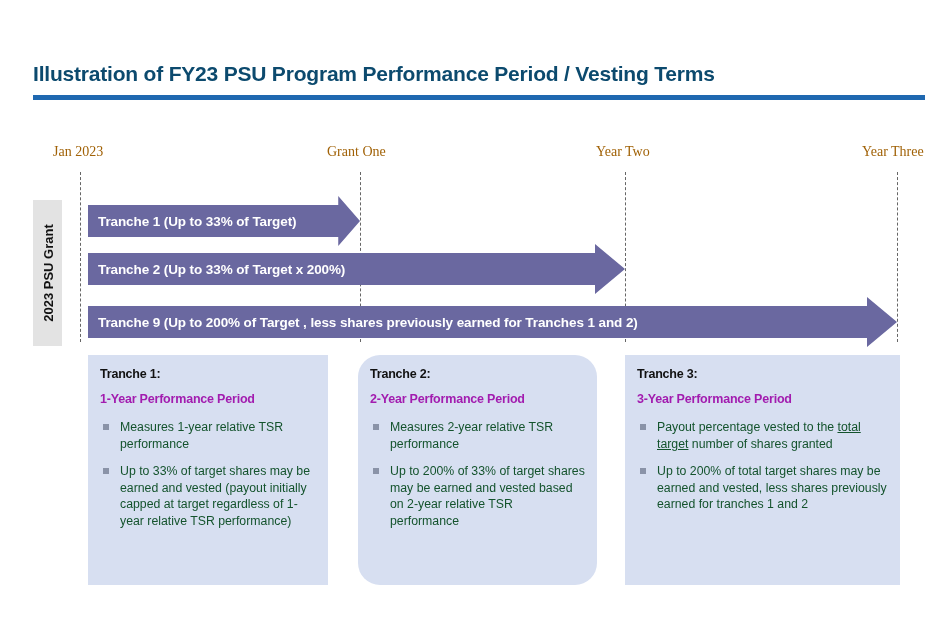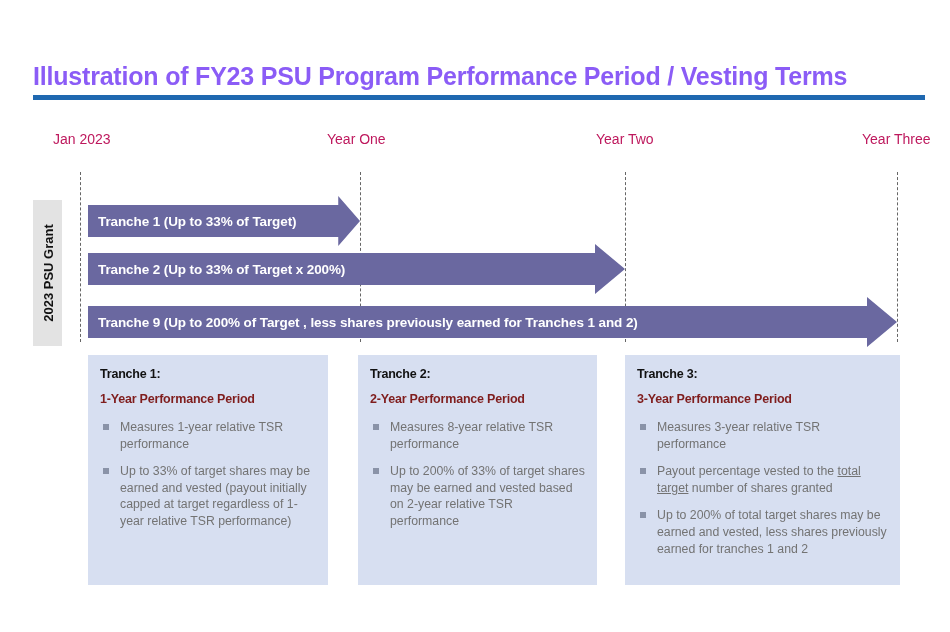--- a/index.html
+++ b/index.html
@@ -13,42 +13,43 @@
     position: relative;
     font-family: "Liberation Sans", sans-serif;
     overflow: hidden;
   }
 
   
   #slide-title {
     position: absolute;
     left: 33px;
     top: 62px;
-    font-size: 25px;
-    font-weight: bold;
-    color: #8b5cf6;
+    font-size: 21px;
+    font-weight: bold;
+    color: #0c4a6e;
     letter-spacing: -0.2px;
     white-space: nowrap;
   }
   #title-rule {
     position: absolute;
     left: 33px;
     top: 95px;
     width: 892px;
     height: 5px;
     background: #1f68b0;
   }
 
   
   .axis-label {
     position: absolute;
-    top: 131px;
+    top: 144px;
     font-size: 14px;
-    color: #be185d;
-    white-space: nowrap;
+    color: #a16207;
+    white-space: nowrap;
+    font-family: Liberation Serif, serif;
   }
   .gridline {
     position: absolute;
     top: 172px;
     width: 0;
     height: 170px;
     border-left: 1px dashed #666666;
   }
 
   
@@ -99,36 +100,36 @@
   .tranche-heading {
     font-size: 12.5px;
     font-weight: bold;
     color: #111111;
     margin-bottom: 11px;
     letter-spacing: -0.2px;
   }
   .tranche-subheading {
     font-size: 12.5px;
     font-weight: bold;
-    color: #7f1d1d;
+    color: #a21caf;
     margin-bottom: 13px;
     letter-spacing: -0.2px;
   }
   .bullet-list {
     list-style: none;
     margin: 0;
     padding: 0;
   }
   .bullet-item {
     position: relative;
     padding-left: 20px;
     margin-bottom: 11px;
     font-size: 12.3px;
     line-height: 1.35;
-    color: #737373;
+    color: #14532d;
   }
   .bullet-marker {
     position: absolute;
     left: 3px;
     top: 5px;
     width: 6px;
     height: 6px;
     background: #8a93a8;
   }
   .underline-em {
@@ -136,21 +137,21 @@
   }
 </style>
 </head>
 <body>
 
 <div id="slide-title">Illustration of FY23 PSU Program  Performance Period / Vesting Terms</div>
 <div id="title-rule"></div>
 
 <div id="timeline-axis">
     <div class="axis-label" style="left: 53px;">Jan 2023</div>
-    <div class="axis-label" style="left: 327px;">Year One</div>
+    <div class="axis-label" style="left: 327px;">Grant One</div>
     <div class="axis-label" style="left: 596px;">Year Two</div>
     <div class="axis-label" style="left: 862px;">Year Three</div>
     <div class="gridline" style="left: 80px;"></div>
     <div class="gridline" style="left: 360px;"></div>
     <div class="gridline" style="left: 625px;"></div>
     <div class="gridline" style="left: 897px;"></div>
   </div>
 
 <div id="grant-label">
   <div id="grant-label-text">2023 PSU Grant</div>
@@ -170,30 +171,30 @@
 
 <div id="boxes-layer">
     <div class="tranche-box" style="left: 88px; top: 355px; width: 240px; height: 230px; background: rgb(215, 223, 241);">
       <div class="tranche-heading">Tranche 1:</div>
       <div class="tranche-subheading">1-Year Performance Period</div>
       <ul class="bullet-list">
         <li class="bullet-item"><span class="bullet-marker"></span><span>Measures 1-year relative TSR performance</span></li>
         <li class="bullet-item"><span class="bullet-marker"></span><span>Up to 33% of target shares may be earned and vested (payout initially capped at target regardless of 1-year relative TSR performance)</span></li>
       </ul>
     </div>
-    <div class="tranche-box" style="left: 358px; top: 355px; width: 239px; height: 230px; background: rgb(215, 223, 241);">
+    <div class="tranche-box" style="left: 358px; top: 355px; width: 239px; height: 230px; background: rgb(215, 223, 241); border-radius: 22px;">
       <div class="tranche-heading">Tranche 2:</div>
       <div class="tranche-subheading">2-Year Performance Period</div>
       <ul class="bullet-list">
-        <li class="bullet-item"><span class="bullet-marker"></span><span>Measures 8-year relative TSR performance</span></li>
+        <li class="bullet-item"><span class="bullet-marker"></span><span>Measures 2-year relative TSR performance</span></li>
         <li class="bullet-item"><span class="bullet-marker"></span><span>Up to 200% of 33% of target shares may be earned and vested based on 2-year relative TSR performance</span></li>
       </ul>
     </div>
     <div class="tranche-box" style="left: 625px; top: 355px; width: 275px; height: 230px; background: rgb(215, 223, 241);">
       <div class="tranche-heading">Tranche 3:</div>
       <div class="tranche-subheading">3-Year Performance Period</div>
       <ul class="bullet-list">
-        <li class="bullet-item"><span class="bullet-marker"></span><span>Measures 3-year relative TSR performance</span></li>
+        <li class="bullet-item"><span class="bullet-marker"></span></li>
         <li class="bullet-item"><span class="bullet-marker"></span><span>Payout percentage vested to the </span><span class="underline-em">total target</span><span> number of shares granted</span></li>
         <li class="bullet-item"><span class="bullet-marker"></span><span>Up to 200% of total target shares may be earned and vested, less shares previously earned for tranches 1 and 2</span></li>
       </ul>
     </div>
   </div>
 
 </body></html>

